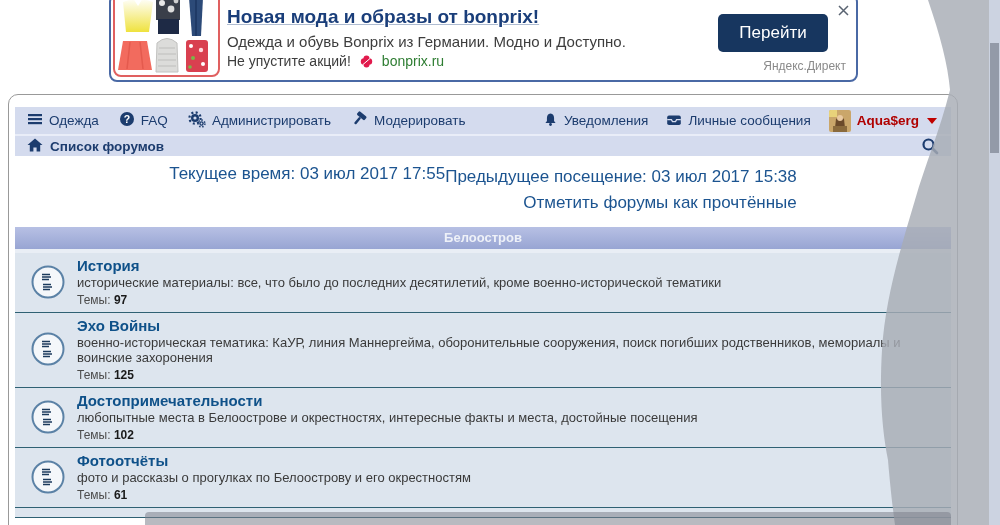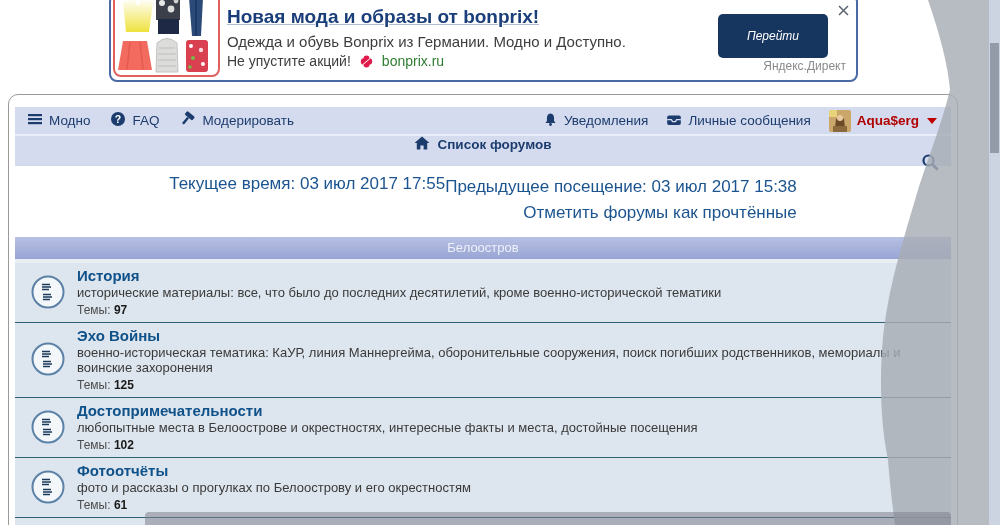--- a/index.html
+++ b/index.html
@@ -9,23 +9,23 @@
   
   .ad-banner { position:absolute; left:109px; top:-6px; width:749px; height:88px;
     background:#fff; border:2px solid #4a69a5; border-radius:8px; z-index:5; }
   .ad-image { position:absolute; left:2px; top:2px; width:107px; height:79px; }
   .ad-text { position:absolute; left:116px; top:10px; width:490px; }
   .ad-title { font-size:19px; font-weight:bold; color:#1a3e7a; text-decoration:underline;
     text-decoration-color:rgba(26,62,122,.35); text-decoration-thickness:1px; cursor:pointer; display:inline-block; }
   .ad-desc { font-size:15px; color:#3d3d3d; margin-top:5px; }
   .ad-line3 { font-size:14px; color:#3d3d3d; margin-top:3px; display:flex; align-items:center; gap:8px; }
   .ad-domain { color:#2e7d32; cursor:pointer; }
-  .ad-button { position:absolute; right:28px; top:18px; width:110px; height:44px;
-    background:#17365f; color:#fff; font-size:12px; border:none; border-radius:5px; cursor:pointer;
-    font-family:"Liberation Sans", sans-serif;font-style:italic; }
+  .ad-button { position:absolute; right:28px; top:18px; width:110px; height:38px;
+    background:#17365f; color:#fff; font-size:17px; border:none; border-radius:5px; cursor:pointer;
+    font-family:"Liberation Sans", sans-serif; }
   .ad-attribution { position:absolute; right:10px; top:63px; font-size:12px; color:#8a8a8a; }
   .ad-close { position:absolute; right:5px; top:7px; width:14px; height:14px; cursor:pointer; }
 
   
   fieldset.forum-panel { position:absolute; left:8px; top:94px; width:950px; height:480px;
     border:1px solid #999; border-radius:10px; padding:12px 6px 0; background:#fff; }
   legend.page-title { margin:0 auto; padding:0 12px; font-size:15px; font-weight:bold; color:#1c3c6e; }
 
   .bars { background:#d4dbee; }
   .navbar { display:flex; align-items:center; height:29px; padding:0 12px;
@@ -33,31 +33,31 @@
   .nav-item { display:flex; align-items:center; gap:6px; font-size:13.5px; color:#1c3c6e;
     margin-right:20px; cursor:pointer; white-space:nowrap; }
   .nav-right { margin-left:auto; display:flex; align-items:center; }
   .nav-right .nav-item { margin-right:18px; }
   .user-block { display:flex; align-items:center; gap:6px; cursor:pointer; margin-right:2px; }
   .avatar { width:22px; height:22px; border-radius:2px; overflow:hidden; }
   .username { font-size:13.5px; font-weight:bold; color:#b00000; }
   .caret-down { width:0; height:0; border-left:5px solid transparent; border-right:5px solid transparent;
     border-top:6px solid #c00000; margin-left:2px; }
 
-  .breadcrumb-bar { display:flex; align-items:center; height:30px; padding:0 12px;flex-direction:column; }
+  .breadcrumb-bar { display:flex; align-items:center; height:20px; padding:0 12px; }
   .crumb { display:flex; align-items:center; gap:7px; font-size:13.5px; font-weight:bold;
     color:#1c3c6e; cursor:pointer; }
   .search-btn { margin-left:auto; cursor:pointer; display:flex; align-items:center; }
 
   .meta-row { display:flex; justify-content:center; padding:8px 10px 6px;
     font-size:17px; color:#1c5490; }
   .meta-right { text-align:right; line-height:1.55; }
   .mark-read { cursor:pointer; }
 
-  .cat-header { height:22px; line-height:22px; text-align:center; font-size:13px; font-weight:normal;
+  .cat-header { height:22px; line-height:22px; text-align:center; font-size:13px; font-weight:bold;
     color:#eef1f8; background:linear-gradient(#b7c0e4,#98a5d3); margin-top:4px; }
   .cat-gap { height:4px; background:#e9eef5; }
 
   .forum-row { display:flex; align-items:center; gap:12px; background:#dde5ee;
     padding:4px 10px 5px 16px; border-bottom:1px solid #2f6173; }
   .forum-icon { flex:0 0 34px; width:34px; height:34px; }
   .forum-title { font-size:15px; font-weight:bold; color:#0f5189; cursor:pointer; line-height:1.15; }
   .forum-desc { font-size:13px; color:#3a3a3a; margin-top:1px; line-height:1.2; }
   .forum-topics { font-size:12px; color:#4c4c4c; margin-top:2px; }
   .forum-topics b { color:#1a1a1a; }
@@ -135,28 +135,39 @@
 <fieldset class="forum-panel">
 
   <div class="bars">
     <div class="navbar">
       <span class="nav-item">
         <span><svg width="16" height="14" viewBox="0 0 16 14">
               <rect x="1" y="2" width="14" height="2.2" fill="#1c3c6e"></rect>
               <rect x="1" y="6" width="14" height="2.2" fill="#1c3c6e"></rect>
               <rect x="1" y="10" width="14" height="2.2" fill="#1c3c6e"></rect>
             </svg></span>
-        <span>Модно</span>
+        <span>Одежда</span>
       </span>
       <span class="nav-item">
         <span><svg width="16" height="16" viewBox="0 0 16 16">
               <circle cx="8" cy="8" r="7" fill="#1c3c6e"></circle>
               <text x="8" y="11.6" text-anchor="middle" font-size="10.5" font-weight="bold" fill="#fff" font-family="Liberation Sans, sans-serif">?</text>
             </svg></span>
         <span>FAQ</span>
+      </span>
+      <span class="nav-item">
+        <span><svg width="18" height="17" viewBox="0 0 18 17">
+              <circle cx="7" cy="7" r="4" fill="#1c3c6e"></circle>
+              <circle cx="7" cy="7" r="5.6" fill="none" stroke="#1c3c6e" stroke-width="2.2" stroke-dasharray="2 2.4"></circle>
+              <circle cx="7" cy="7" r="1.6" fill="#d4dbee"></circle>
+              <circle cx="13.5" cy="12.5" r="2.2" fill="#1c3c6e"></circle>
+              <circle cx="13.5" cy="12.5" r="3.4" fill="none" stroke="#1c3c6e" stroke-width="1.6" stroke-dasharray="1.4 1.7"></circle>
+              <circle cx="13.5" cy="12.5" r="0.9" fill="#d4dbee"></circle>
+            </svg></span>
+        <span>Администрировать</span>
       </span>
       <span class="nav-item">
         <span><svg width="17" height="16" viewBox="0 0 17 16">
               <g transform="rotate(40 8 8)">
                 <rect x="3" y="1.5" width="10" height="4.5" rx="1.4" fill="#1c3c6e"></rect>
                 <rect x="6.8" y="6" width="2.4" height="8.5" rx="1.1" fill="#1c3c6e"></rect>
               </g>
             </svg></span>
         <span>Модерировать</span>
       </span>

